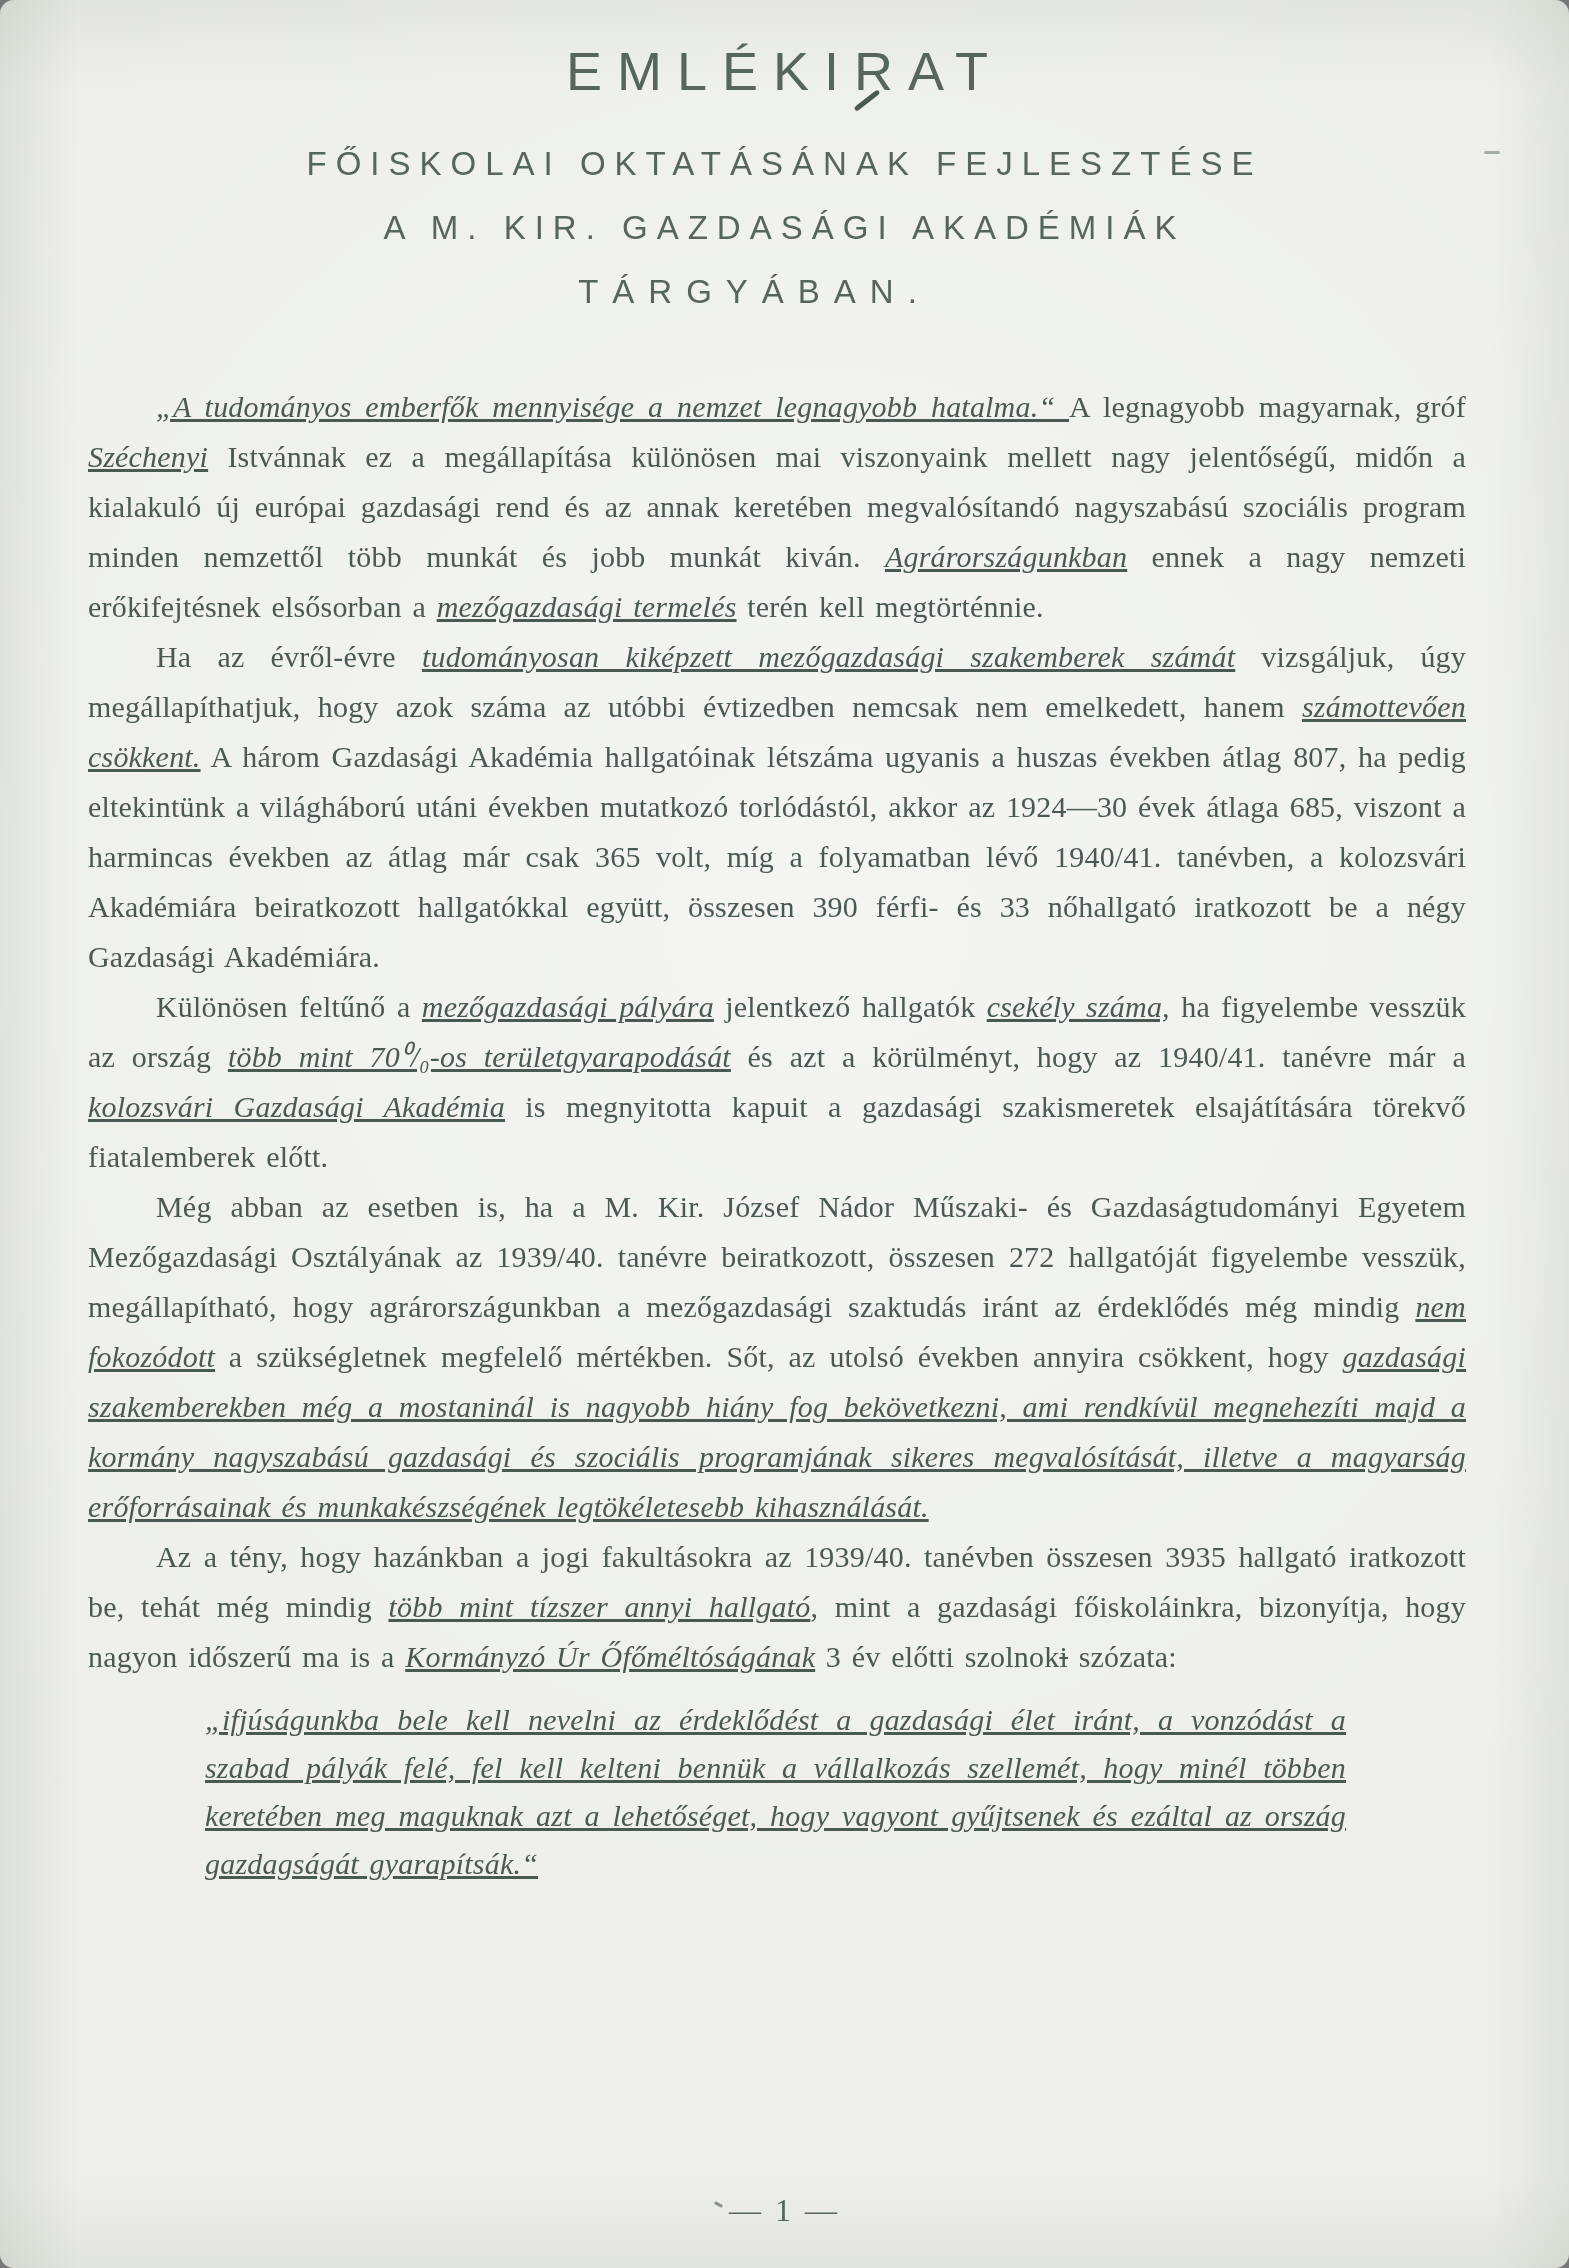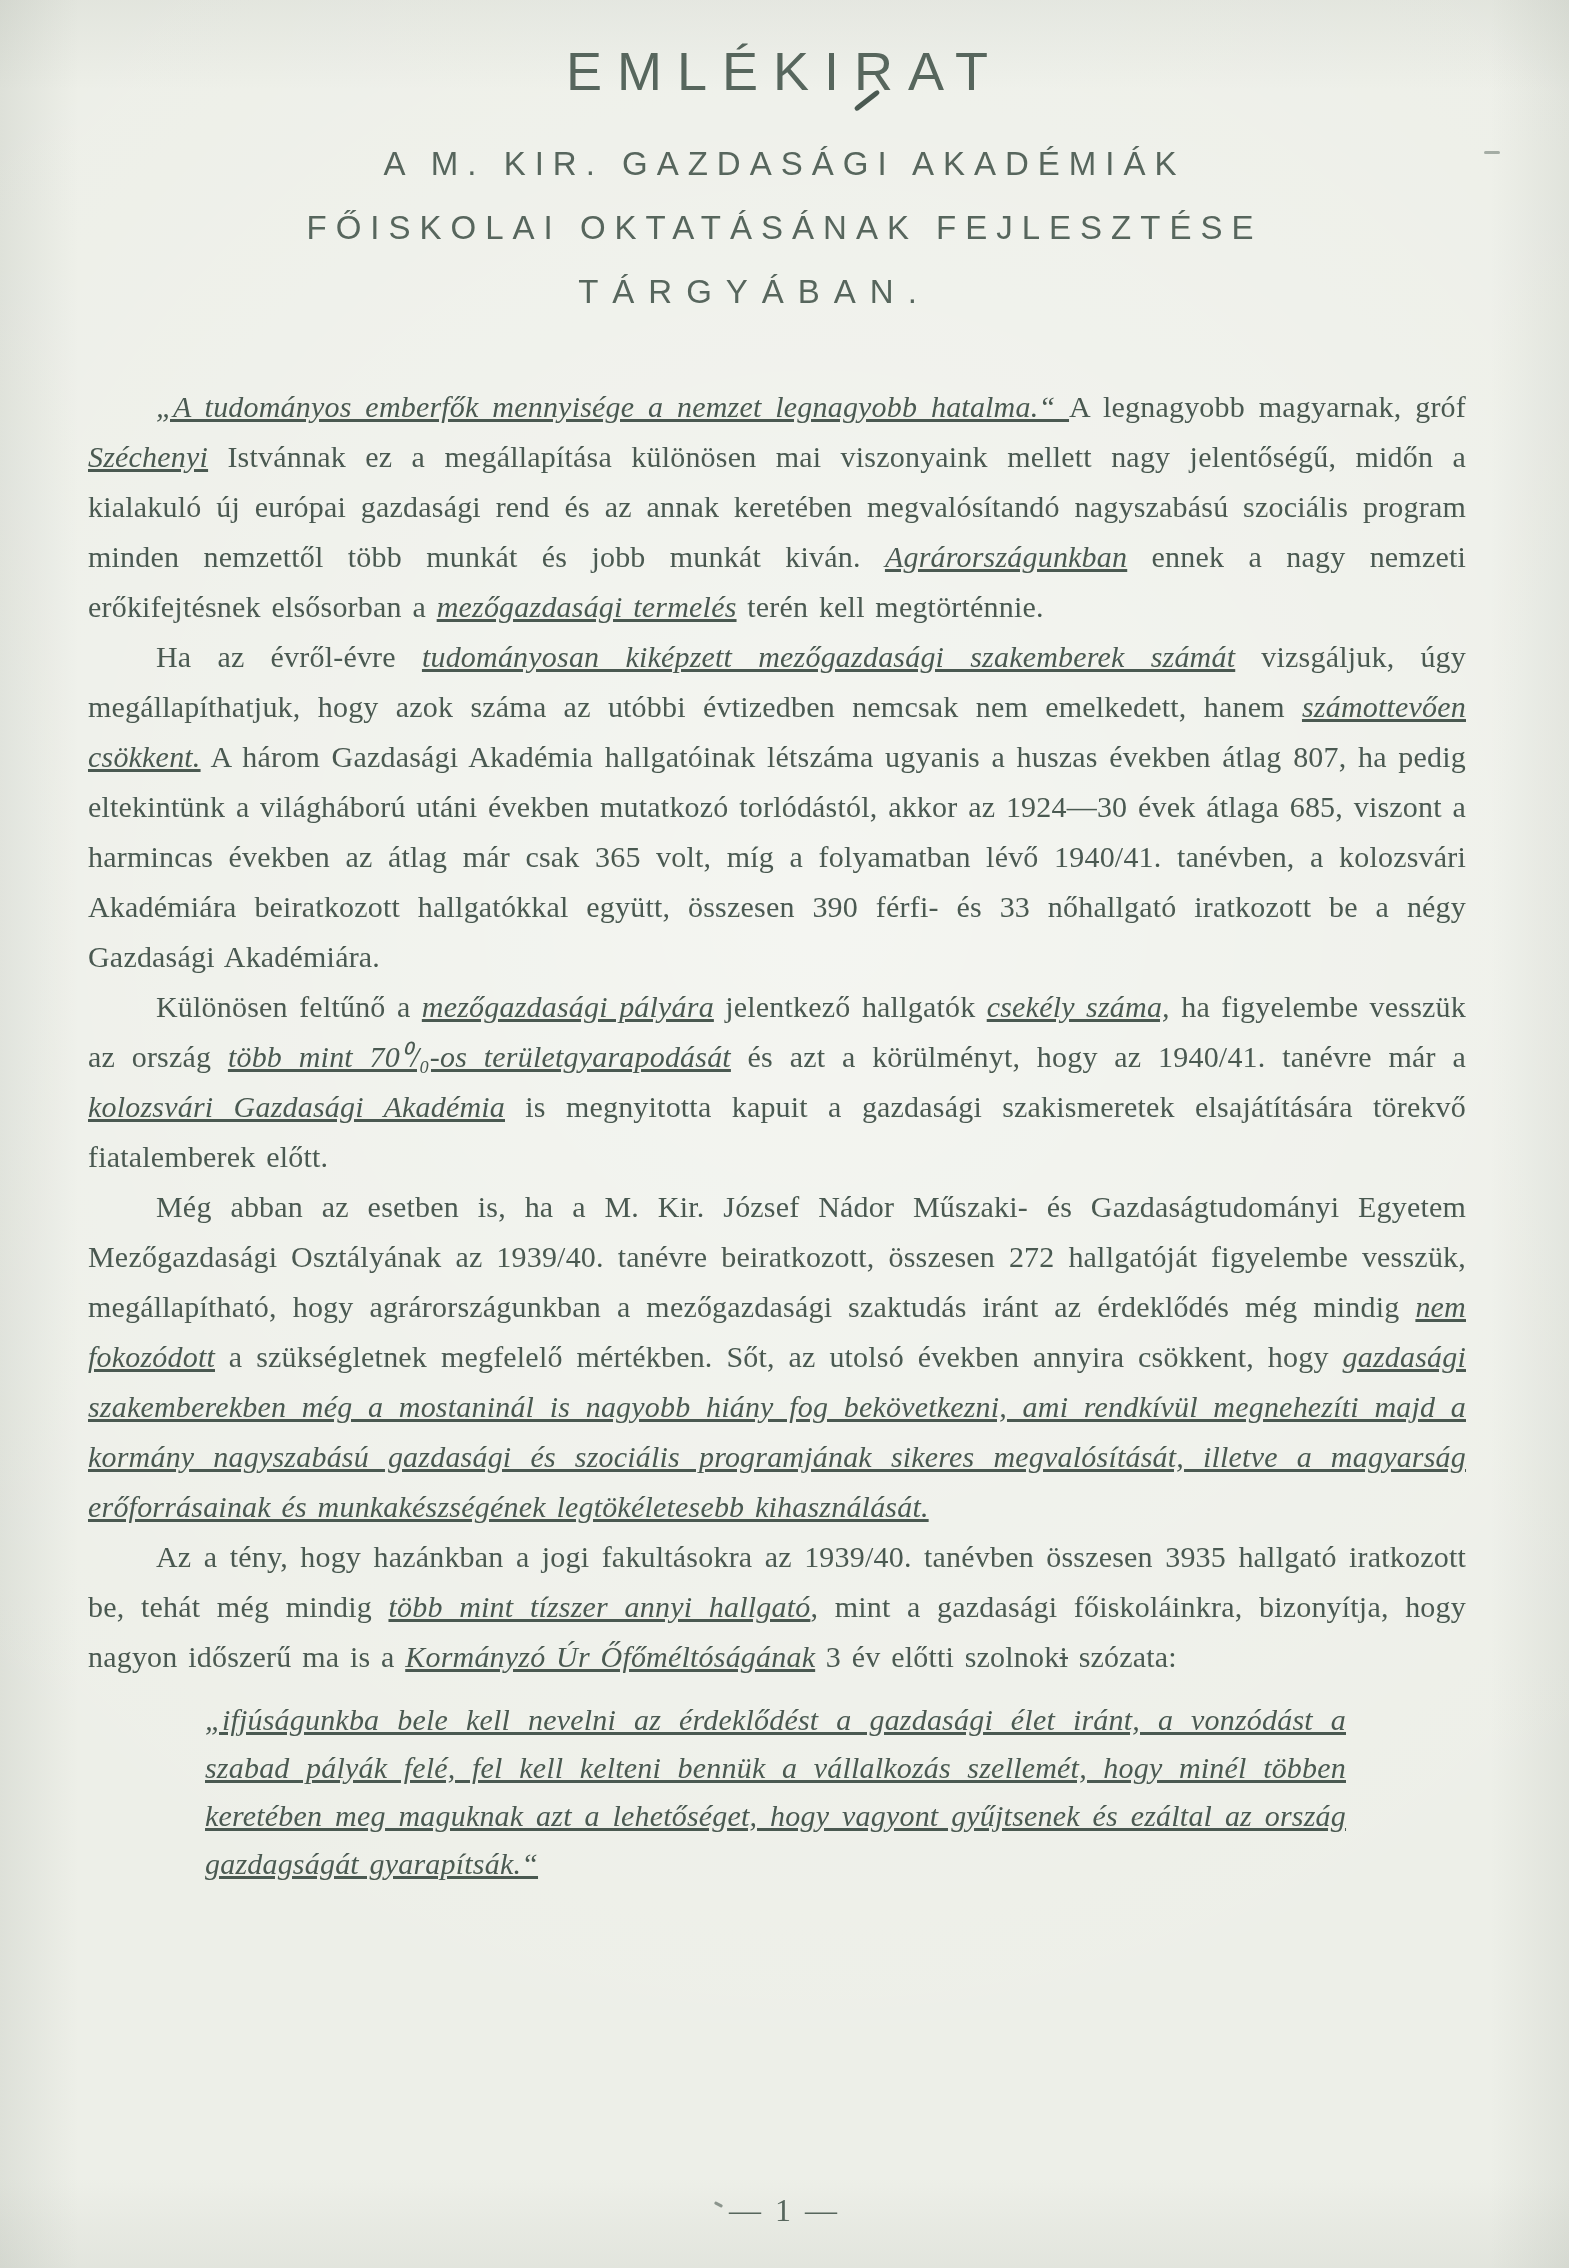--- a/index.html
+++ b/index.html
@@ -10,20 +10,21 @@
   }
   html,body{margin:0;padding:0;background:#777;}
   .page{
     position:relative;
     width:1569px;height:2268px;
     margin:0 auto;
     background:var(--paper);
     overflow:hidden;
     color:var(--ink);
     font-family:"Liberation Serif", serif;
+    border-radius:14px;
   }
   
   .page::before{
     content:"";
     position:absolute;inset:0;
     pointer-events:none;
     background:
       radial-gradient(130% 95% at 52% 40%, rgba(255,255,255,0.40) 0%, rgba(255,255,255,0) 55%),
       linear-gradient(90deg, rgba(84,96,82,0.10) 0%, rgba(0,0,0,0) 5%, rgba(0,0,0,0) 95%, rgba(84,96,82,0.09) 100%),
       linear-gradient(180deg, rgba(84,96,82,0.07) 0%, rgba(0,0,0,0) 4%, rgba(0,0,0,0) 96%, rgba(84,96,82,0.07) 100%);
@@ -106,22 +107,22 @@
 
 <div class="page">
 
   <div class="pen-mark"></div>
   <div class="margin-dash"></div>
   <div class="footer-tick"></div>
 
   <div class="doc-header">
     <div class="doc-title">EMLÉKIRAT</div>
     <div class="doc-subtitle">
+      <div class="subtitle-line">FŐISKOLAI OKTATÁSÁNAK FEJLESZTÉSE</div>
       <div class="subtitle-line">A M. KIR. GAZDASÁGI AKADÉMIÁK</div>
-      <div class="subtitle-line">FŐISKOLAI OKTATÁSÁNAK FEJLESZTÉSE</div>
       <div class="subtitle-line wide">TÁRGYÁBAN.</div>
     </div>
   </div>
 
   <div class="doc-body">
       <p class="body-para"><em>„A tudományos emberfők mennyisége a nemzet legnagyobb hatalma.“ </em><span>A legnagyobb magyarnak, gróf </span><em>Széchenyi</em><span> Istvánnak ez a megállapítása különösen mai viszonyaink mellett nagy jelentőségű, midőn a kialakuló új európai gazdasági rend és az annak keretében megvalósítandó nagyszabású szociális program minden nemzettől több munkát és jobb munkát kiván. </span><em>Agrárországunkban</em><span> ennek a nagy nemzeti erőkifejtésnek elsősorban a </span><em>mezőgazdasági termelés</em><span> terén kell megtörténnie.</span></p>
       <p class="body-para"><span>Ha az évről-évre </span><em>tudományosan kiképzett mezőgazdasági szakemberek számát</em><span> vizsgáljuk, úgy megállapíthatjuk, hogy azok száma az utóbbi évtizedben nemcsak nem emelkedett, hanem </span><em>számottevően csökkent.</em><span> A három Gazdasági Akadémia hallgatóinak létszáma ugyanis a huszas években átlag 807, ha pedig eltekintünk a világháború utáni években mutatkozó torlódástól, akkor az 1924—30 évek átlaga 685, viszont a harmincas években az átlag már csak 365 volt, míg a folyamatban lévő 1940/41. tanévben, a kolozsvári Akadémiára beiratkozott hallgatókkal együtt, összesen 390 férfi- és 33 nőhallgató iratkozott be a négy Gazdasági Akadémiára.</span></p>
       <p class="body-para"><span>Különösen feltűnő a </span><em>mezőgazdasági pályára</em><span> jelentkező hallgatók </span><em>csekély száma,</em><span> ha figyelembe vesszük az ország </span><em>több mint 70⁰/₀-os területgyarapodását</em><span> és azt a körülményt, hogy az 1940/41. tanévre már a </span><em>kolozsvári Gazdasági Akadémia</em><span> is megnyitotta kapuit a gazdasági szakismeretek elsajátítására törekvő fiatalemberek előtt.</span></p>
       <p class="body-para"><span>Még abban az esetben is, ha a M. Kir. József Nádor Műszaki- és Gazdaságtudományi Egyetem Mezőgazdasági Osztályának az 1939/40. tanévre beiratkozott, összesen 272 hallgatóját figyelembe vesszük, megállapítható, hogy agrárországunkban a mezőgazdasági szaktudás iránt az érdeklődés még mindig </span><em>nem fokozódott</em><span> a szükségletnek megfelelő mértékben. Sőt, az utolsó években annyira csökkent, hogy </span><em>gazdasági szakemberekben még a mostaninál is nagyobb hiány fog bekövetkezni, ami rendkívül megnehezíti majd a kormány nagyszabású gazdasági és szociális programjának sikeres megvalósítását, illetve a magyarság erőforrásainak és munkakészségének legtökéletesebb kihasználását.</em></p>
       <p class="body-para"><span>Az a tény, hogy hazánkban a jogi fakultásokra az 1939/40. tanévben összesen 3935 hallgató iratkozott be, tehát még mindig </span><em>több mint tízszer annyi hallgató</em><span>, mint a gazdasági főiskoláinkra, bizonyítja, hogy nagyon időszerű ma is a </span><em>Kormányzó Úr Őfőméltóságának</em><span> 3 év előtti szolnok</span><span class="strike">i</span><span> szózata:</span></p>

